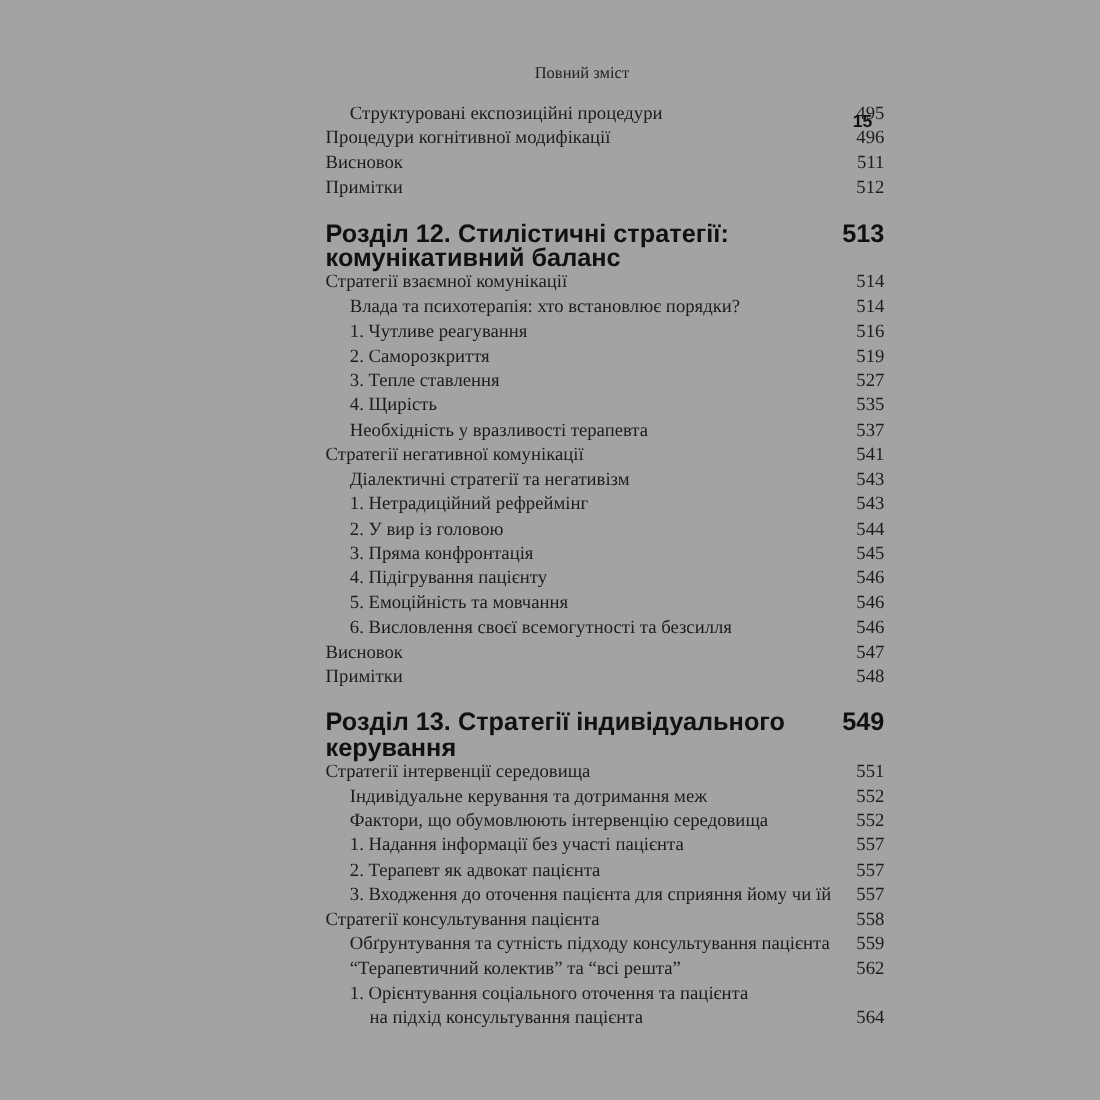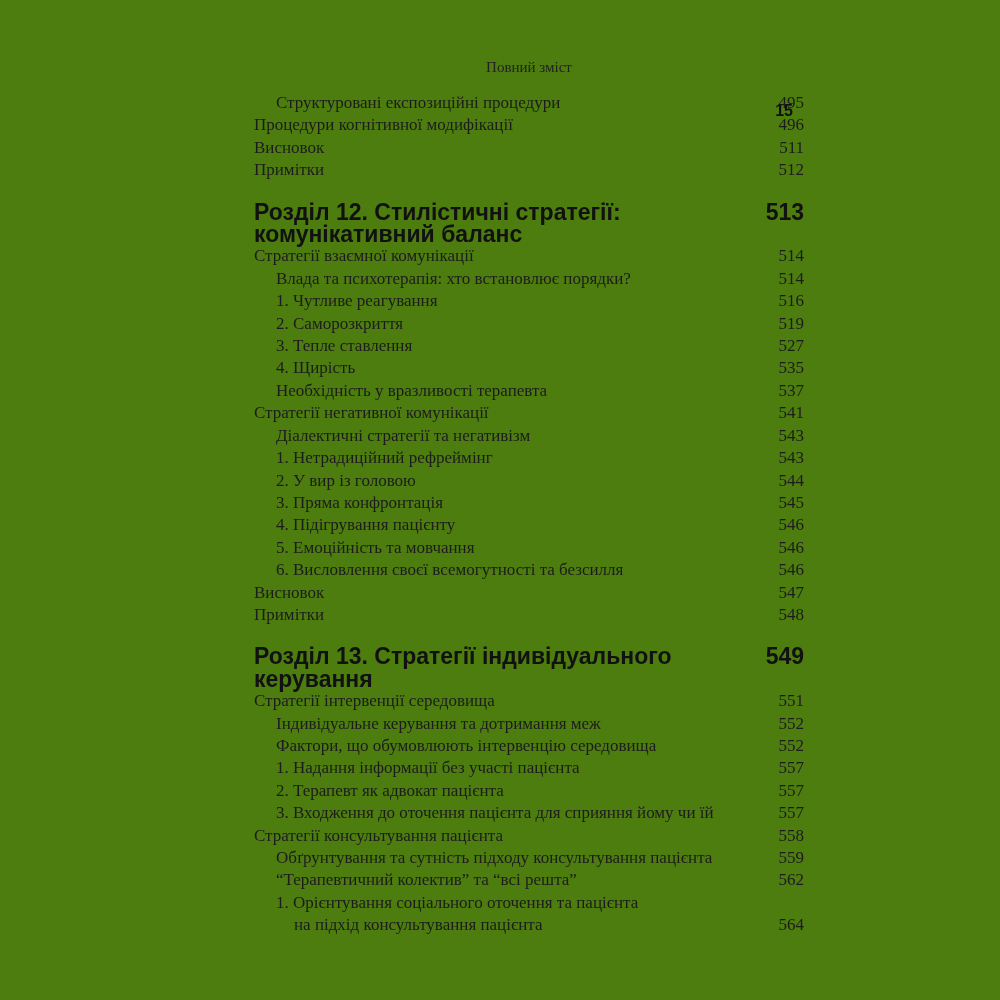--- a/index.html
+++ b/index.html
@@ -4,21 +4,21 @@
 <style>
   html, body {
     margin: 0;
     padding: 0;
     background: #ffffff;
   }
   .page {
     position: relative;
     width: 1000px;
     height: 1000px;
-    background: #4d7c0f;
+    background: #a3a3a3;
     color: #1c1c1c;
     font-family: "Liberation Serif", serif;
     overflow: hidden;
   }
   .content {
     position: absolute;
     left: 254px;
     top: 58px;
     width: 550px;
   }
@@ -35,20 +35,21 @@
     right: 11px;
     top: 0;
     font-family: "Liberation Sans", sans-serif;
     font-weight: bold;
     font-size: 16px;
     color: #111;
     margin-top: 44px;
   }
   .toc {
     font-size: 17px;
+    margin-left: 42px;
   }
   .row {
     display: flex;
     justify-content: space-between;
     align-items: baseline;
     line-height: 22.4px;
   }
   .row .label {
     flex: 1 1 auto;
   }

